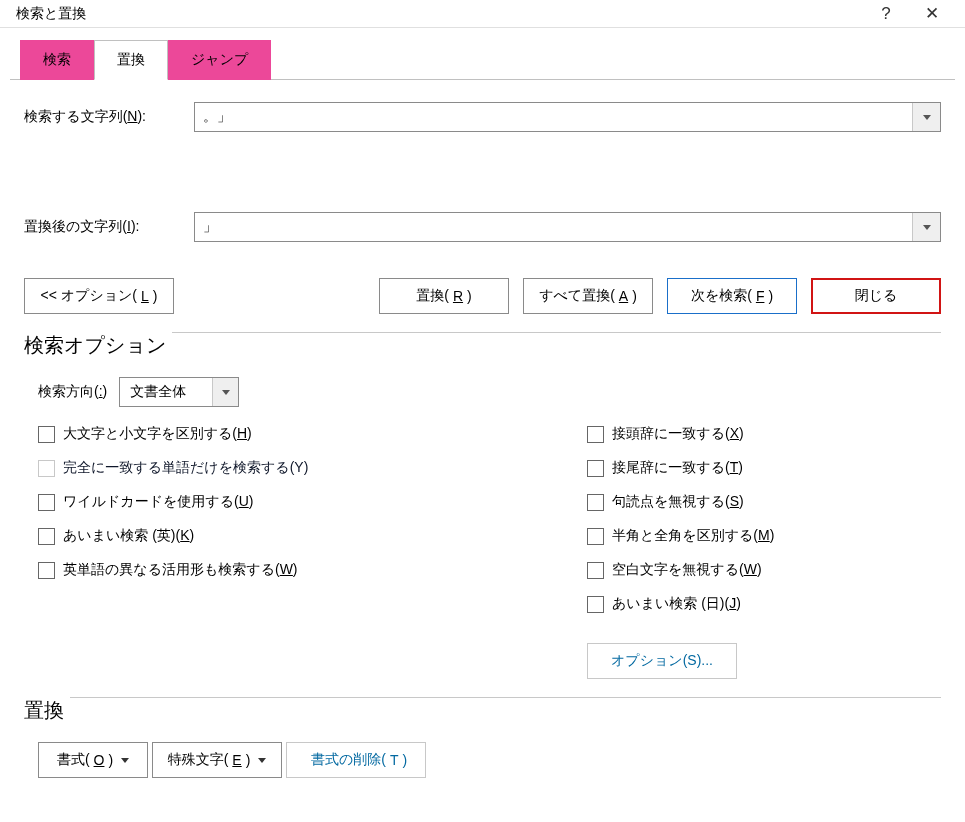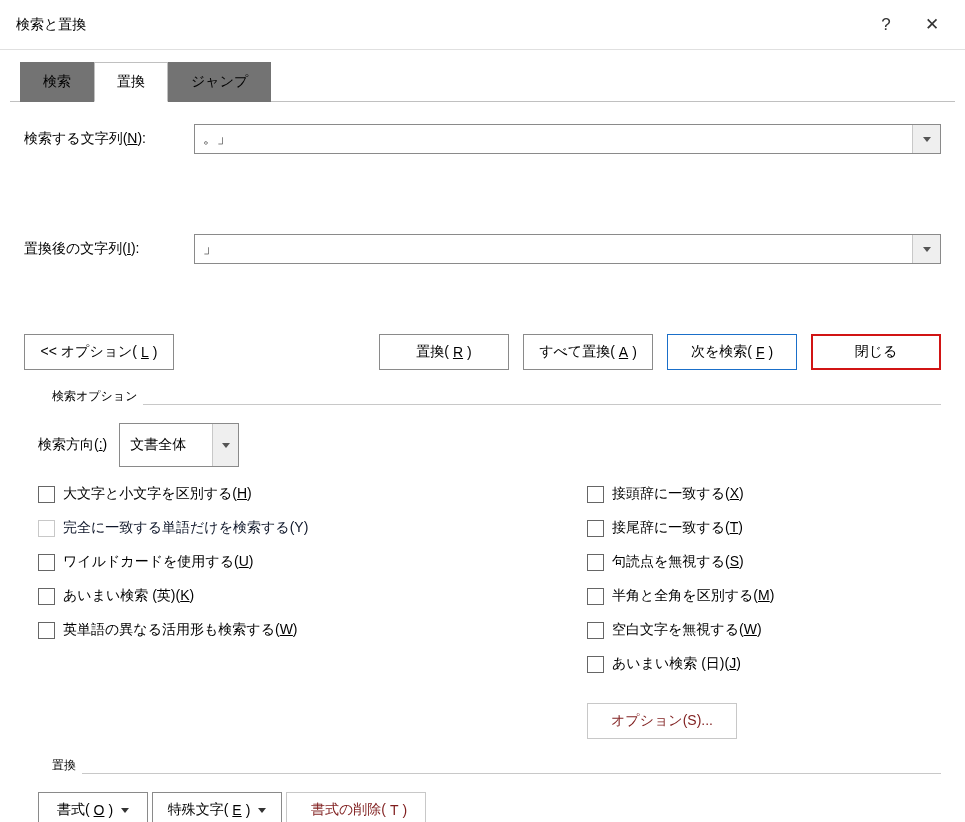--- a/index.html
+++ b/index.html
@@ -6,21 +6,21 @@
   body {
     font-family: "Yu Gothic UI", "Meiryo UI", "MS Gothic", sans-serif;
     font-size: 13px;
     background: #fff;
     color: #000;
     width: 965px;
     height: 822px;
     overflow: hidden;
   }
   .titlebar {
-    height: 50px;
+    height: 28px;
     display: flex;
     align-items: center;
     padding: 0 10px 0 16px;
     border-bottom: 1px solid #e0e0e0;
     background: #fff;
   }
   .titlebar-title { flex: 1; font-size: 14px; }
   .titlebar-btn {
     width: 46px;
     height: 42px;
@@ -56,21 +56,21 @@
   .tab-panel {
     border-top: 1px solid #c0c0c0;
     margin-top: -1px;
     padding: 22px 14px 6px 14px;
   }
   .field-row {
     display: flex;
     align-items: center;
     margin-bottom: 80px;
   }
-  .field-row:nth-of-type(2){ margin-bottom: 70px;}
+  .field-row:nth-of-type(2){ margin-bottom: 36px;}
   .field-label { width: 170px; font-size: 14px; }
   .field-label .mn { text-decoration: underline; }
   .combobox {
     flex: 1;
     display: flex;
     height: 30px;
     border: 1px solid #8a8a8a;
   }
   .combobox input {
     flex: 1;
@@ -111,55 +111,54 @@
     cursor: pointer;
     display: inline-flex;
     align-items: center;
     justify-content: center;
     gap: 4px;
   }
   .btn.wide { min-width: 150px; }
   .btn.blue-outline { border: 1.5px solid #1a6fc9; }
   .btn.red-outline { border: 2px solid #d11414; }
   .btn .mn { text-decoration: underline; }
-  .btn.disabled { color: #7f1d1d; border-color: #c8c8c8; cursor: default; }
+  .btn.disabled { color: #0369a1; border-color: #c8c8c8; cursor: default; }
   .btn .drop-caret {
     width: 0; height: 0;
     border-left: 4px solid transparent;
     border-right: 4px solid transparent;
     border-top: 5px solid #333;
     margin-left: 4px;
   }
   .group {
     margin-bottom: 18px;
   }
   .group-header {
     display: flex;
-    align-items: flex-end;
-    font-size: 12px;
+    align-items: flex-start;
+    font-size: 20px;
     margin-bottom: 14px;
-    margin-left: 28px;
   }
   .group-header .line {
     flex: 1;
     height: 1px;
     background: #c8c8c8;
     margin-left: 6px;
   }
   .search-opts-body { padding: 4px 14px 0 14px; }
   .opt-row1 {
     display: flex;
     align-items: center;
     margin-bottom: 18px;
   }
   .opt-label { font-size: 14px; margin-right: 12px; }
   .opt-label .mn { text-decoration: underline; }
   .select {
     display: flex;
-    height: 44px;
+    height: 30px;
     border: 1px solid #8a8a8a;
     min-width: 120px;
     align-items: center;
   }
   .select .sel-text { flex:1; padding: 0 10px; font-size:14px;}
   .select .cb-btn {
     width: 26px;
     background: #efefef;
     border-left: 1px solid #c8c8c8;
     display:flex;align-items:center;justify-content:center;
@@ -180,21 +179,21 @@
     width: 17px; height: 17px;
     border: 1px solid #666;
     background: #fff;
     flex-shrink: 0;
   }
   .chk.disabled { color: #0f172a; }
   .chk.disabled .box { border-color: #c8c8c8; }
   .chk .mn { text-decoration: underline; }
   .right-extra { margin-top: 14px; display:flex; justify-content:flex-start; }
   .replace-group-body { padding: 4px 14px; display:flex; gap:4px; }
-  .tab.inactive.first { background:#737373; border:1px solid transparent;}
+  .tab.inactive.first { background:#ec4899; border:1px solid transparent;}
 </style>
 </head>
 <body>
 
 <div class="titlebar">
   <div class="titlebar-title">検索と置換</div>
   <div class="titlebar-btn">?</div>
   <div class="titlebar-btn">✕</div>
 </div>
 

